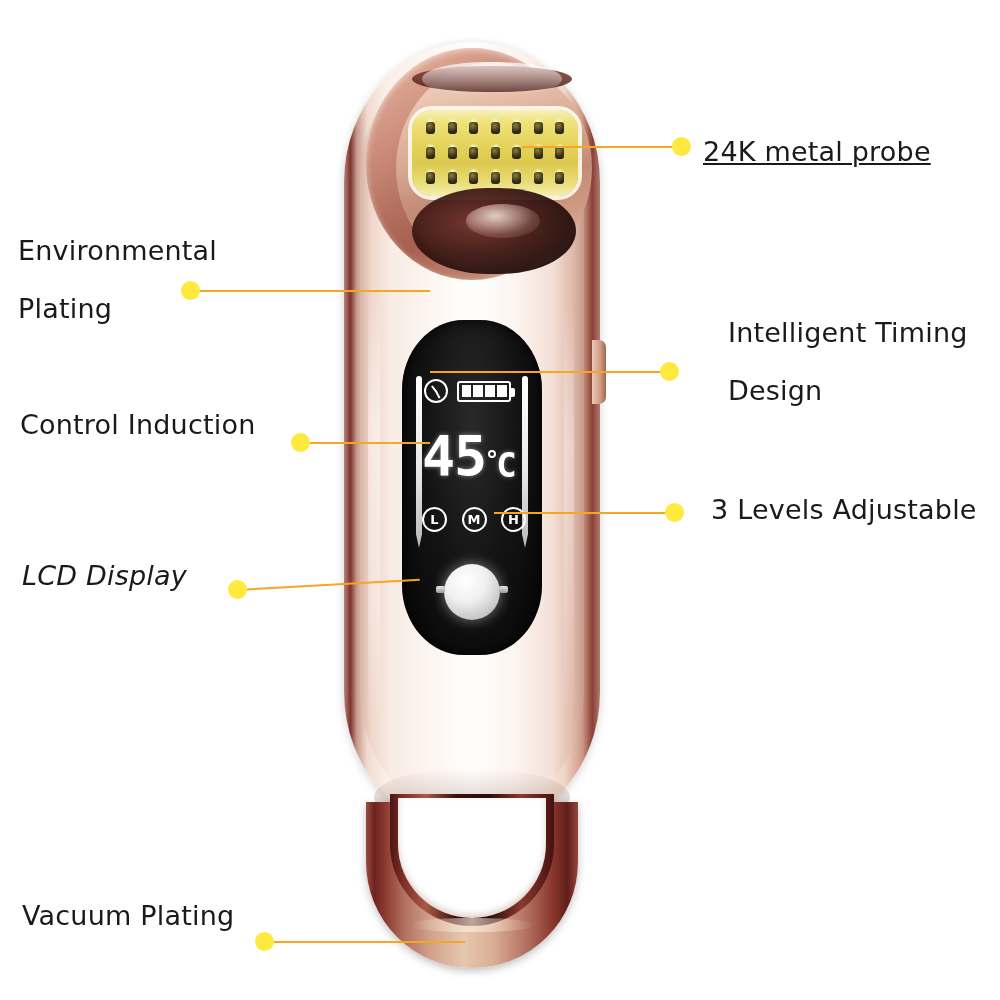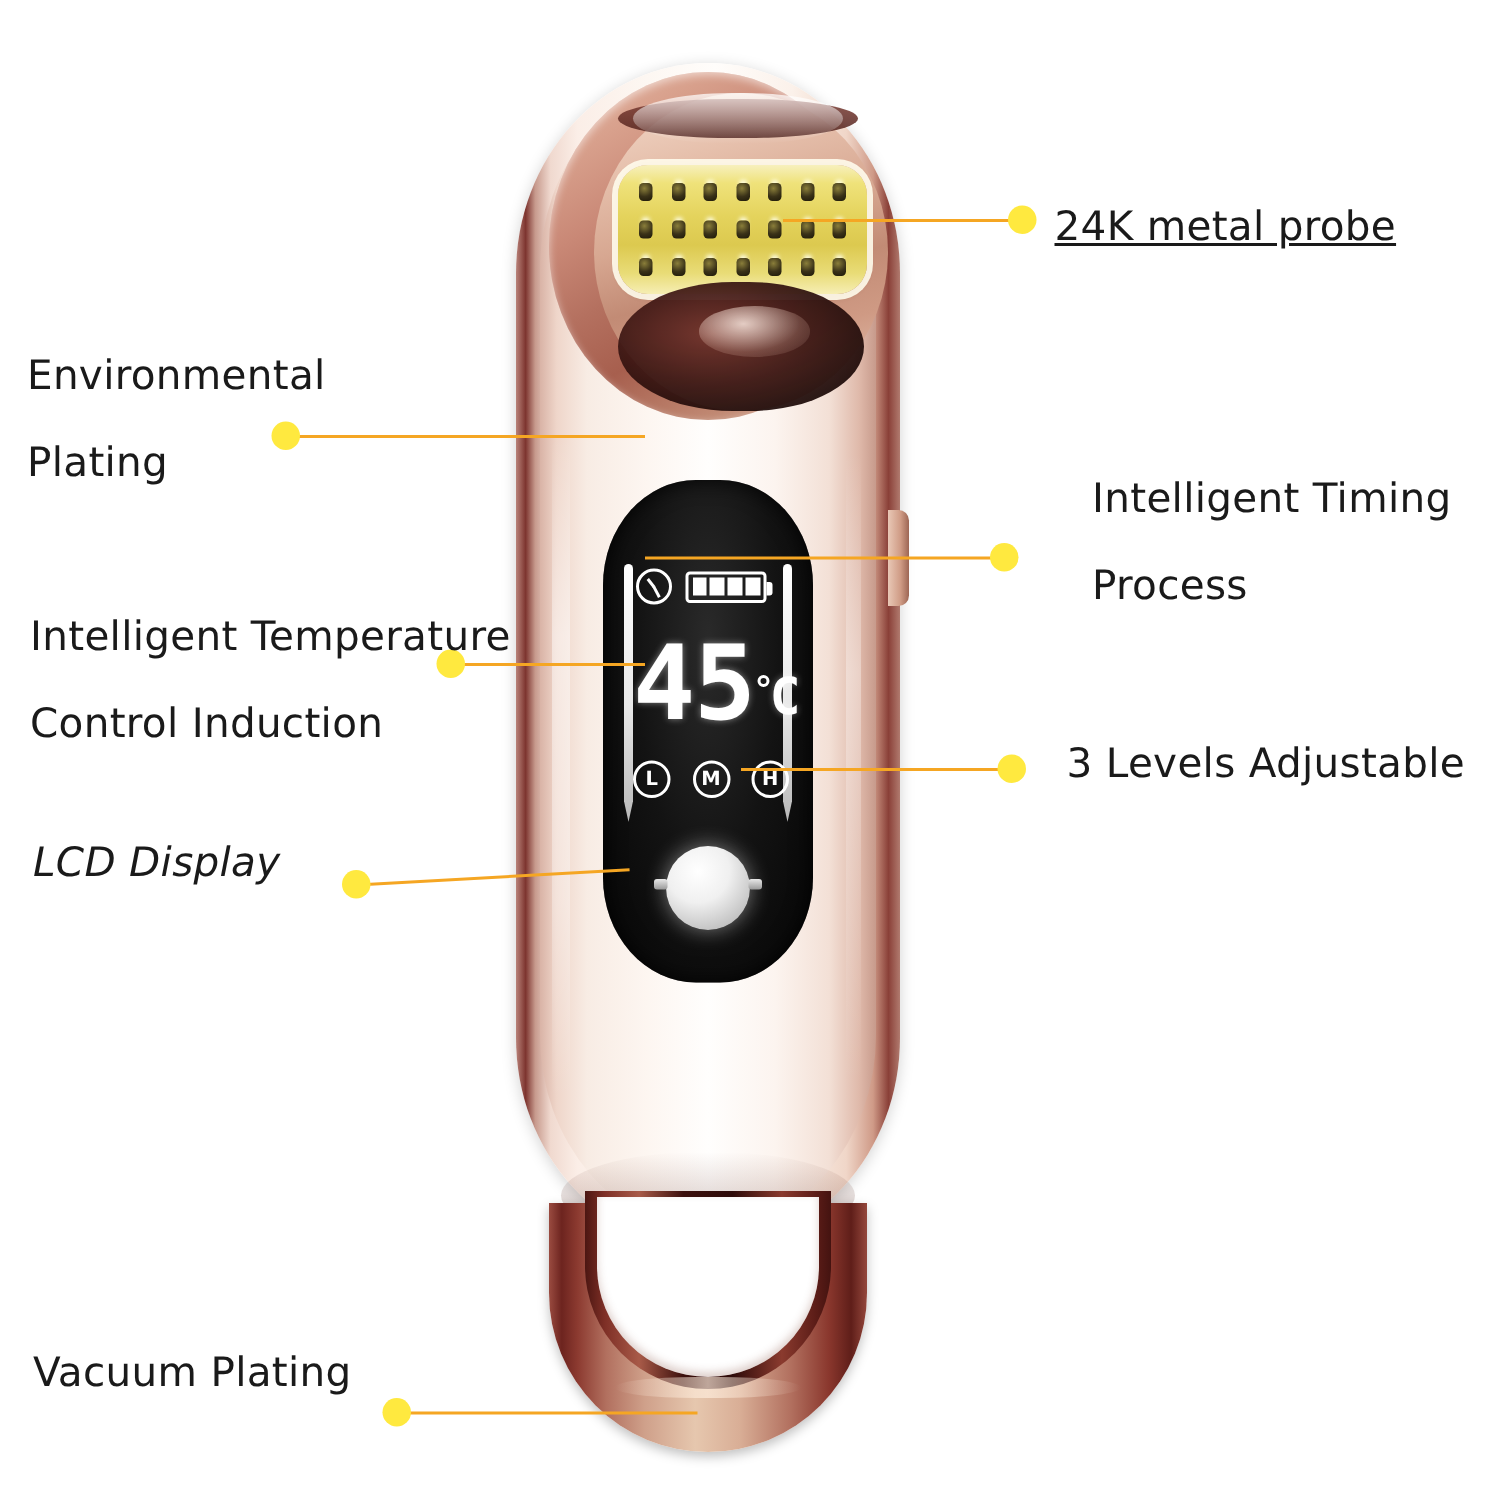--- a/index.html
+++ b/index.html
@@ -147,21 +147,21 @@
   .batt:after{content:"";position:absolute;right:-6px;top:5px;width:4.5px;height:9px;
     background:#fff;border-radius:0 2px 2px 0;}
   .batt i{display:block;width:9.5px;height:100%;background:#fff;}
 
   .lcd-temp{
     position:absolute;left:20px;top:104px;width:104px;height:58px;
     display:flex;align-items:flex-end;
   }
   .seg{
     font-family:"DejaVu Sans Mono", monospace;
-    font-size:69px;font-weight:700;color:#ffffff;
+    font-size:55px;font-weight:700;color:#ffffff;
     letter-spacing:-1px;line-height:52px;
     text-shadow:0 0 5px rgba(255,255,255,.45);
   }
   .deg-wrap{position:relative;margin-left:1px;}
   .deg{position:absolute;left:1px;top:2px;width:8px;height:8px;border-radius:50%;
     border:2.4px solid #fff;box-sizing:border-box;}
   .cc{font-family:"DejaVu Sans Mono", monospace;font-size:34px;font-weight:700;
     color:#fff;line-height:34px;display:inline-block;margin-left:9px;
     text-shadow:0 0 5px rgba(255,255,255,.4);}
 
@@ -358,34 +358,33 @@
 
   <div class="leader" style="left:265px;top:941px;width:200px;"></div>
   <div class="dot" style="left:255px;top:932px;"></div>
 
   <div class="label" style="left:703px;top:123px;text-decoration:underline;">
     <span class="ln">24K metal probe</span>
   </div>
 
   <div class="label" style="left:684px;top:304px;margin-left:44px;">
     <span class="ln">Intelligent Timing</span>
-    <span class="ln">Process</span>
+    <span class="ln">Design</span>
   </div>
 
   <div class="label" style="left:683px;top:481px;margin-left:28px;">
     <span class="ln">3 Levels Adjustable</span>
   </div>
 
   <div class="label" style="left:18px;top:222px;">
     <span class="ln">Environmental</span>
     <span class="ln">Plating</span>
   </div>
 
   <div class="label" style="left:20px;top:396px;">
-    <span class="ln">Intelligent Temperature</span>
     <span class="ln">Control Induction</span>
   </div>
 
   <div class="label" style="left:22px;top:547px;font-style:italic;">
     <span class="ln">LCD Display</span>
   </div>
 
   <div class="label" style="left:22px;top:887px;">
     <span class="ln">Vacuum Plating</span>
   </div>

